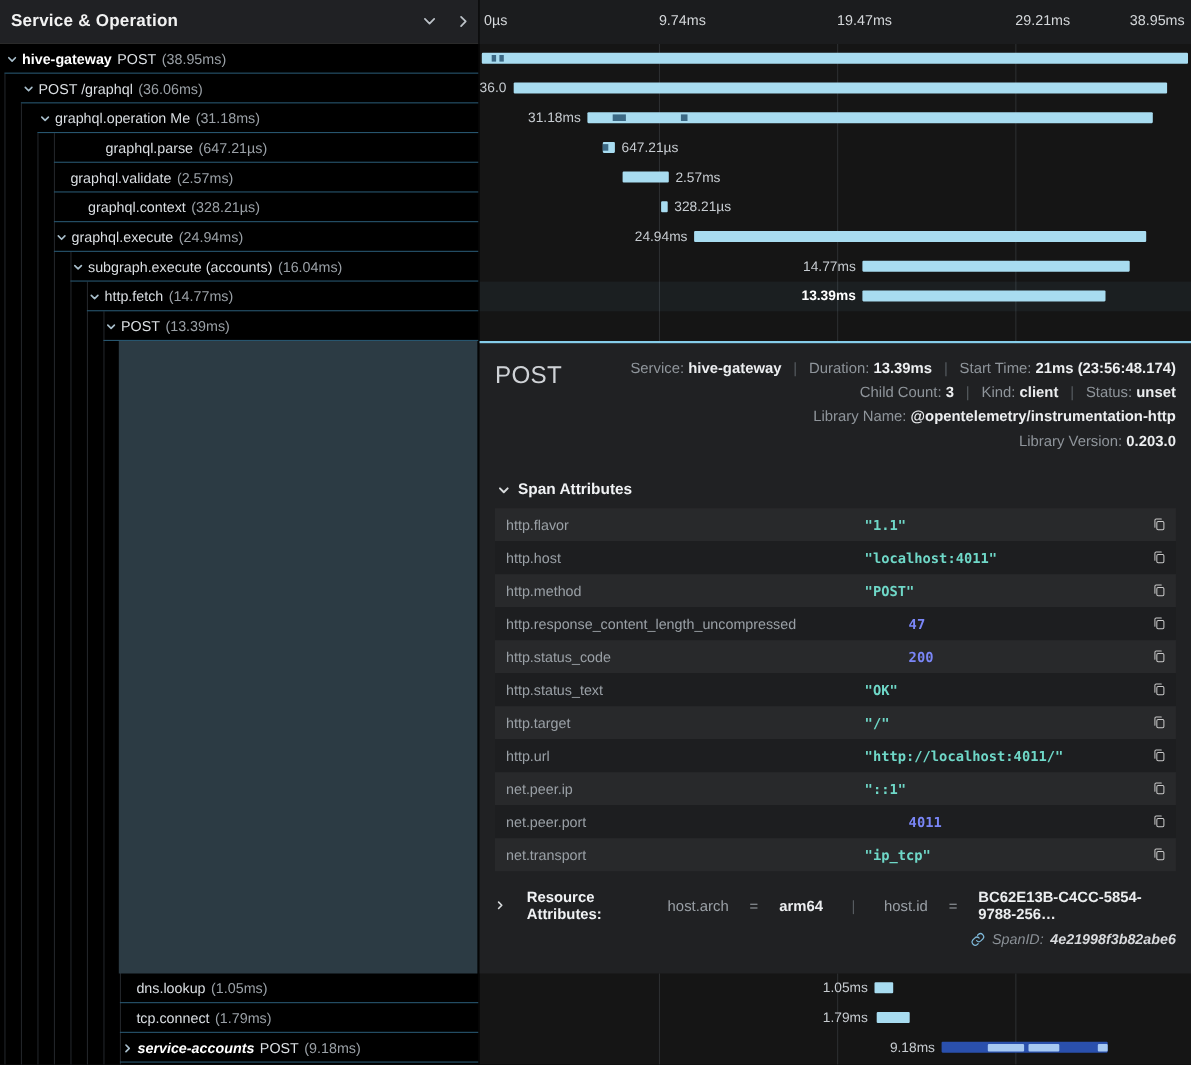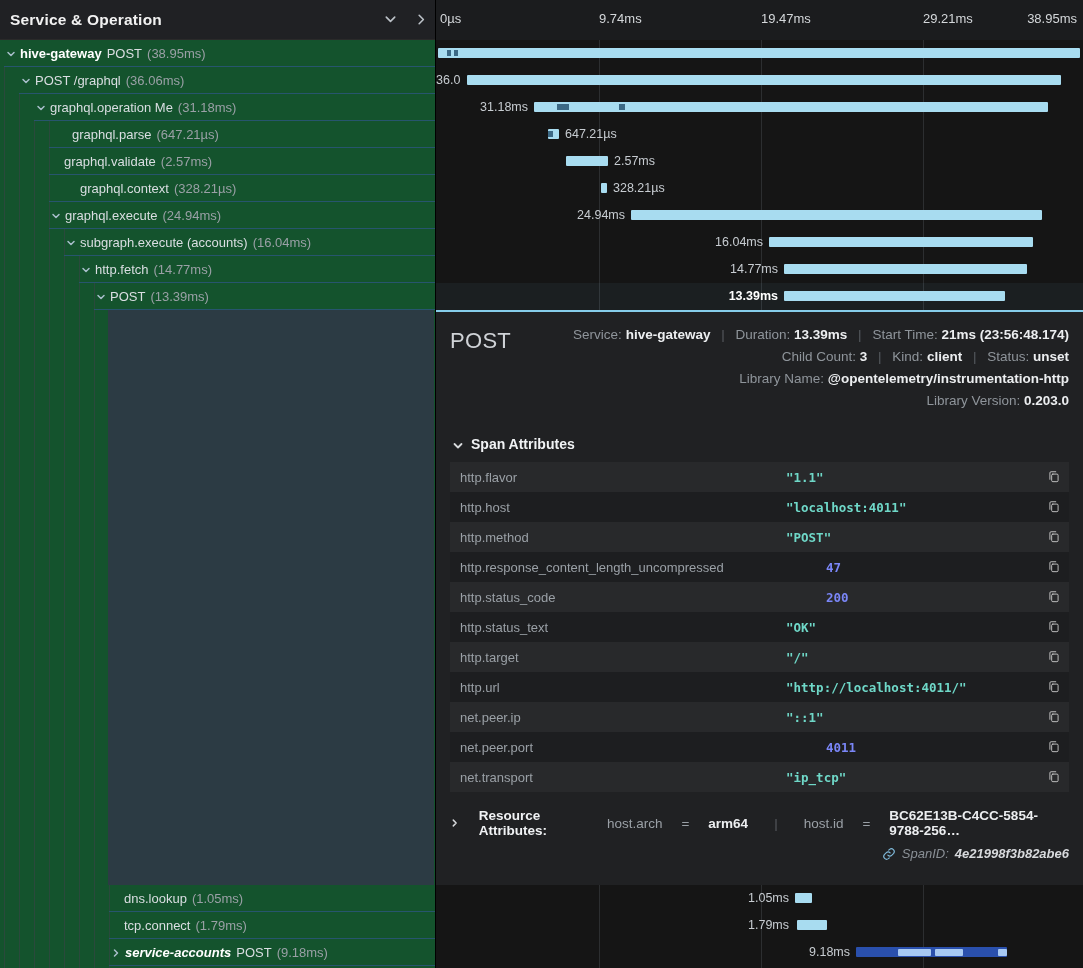--- a/index.html
+++ b/index.html
@@ -1,21 +1,21 @@
 <!DOCTYPE html>
 <html><head>
 <meta charset="utf-8">
 <style>
   * { margin:0; padding:0; box-sizing:border-box; }
   html,body { background:#0b0b0b; }
   .app { position:relative; width:1083px; height:968px; background:#141414; overflow:hidden;
          font-family:"Liberation Sans", sans-serif; color:#ddd; }
 
   
-  .left { position:absolute; left:0; top:0; width:518px; height:968px; background:#14532d; }
+  .left { position:absolute; left:0; top:0; width:518px; height:968px; background:#000000; }
   .left-header { position:relative; height:40px; background:#202124; display:flex; align-items:center;
                  padding:0 10px; border-bottom:1px solid #2a2a2a; }
   .lh-title { flex:1; font-size:15.5px; font-weight:700; color:#f2f2f2; letter-spacing:.2px; }
   .lh-icons { display:flex; gap:13px; margin-right:16px; }
   .icon-btn { width:18px; height:18px; display:flex; align-items:center; justify-content:center; cursor:pointer; }
   .icon-btn svg { width:15px; height:15px; stroke:#bcc2c8; fill:none; stroke-width:1.7; stroke-linecap:round; stroke-linejoin:round; }
   .splitter { position:absolute; right:4px; bottom:3px; display:flex; gap:2px; cursor:col-resize; }
   .splitter i { width:2px; height:12px; background:#9aa0a6; }
 
   .tree { position:relative; height:928px; }
@@ -150,21 +150,21 @@
       </div>
       <div class="trow" style="padding-left:36px">
         <svg class="chev" viewBox="0 0 10 10">
             <polyline points="2,3.5 5,6.5 8,3.5"></polyline>
           </svg>
         <span class="tstrong"></span>
         <span class="tname">graphql.operation Me</span>
         <span class="tdur">(31.18ms)</span>
         <i class="rb" style="left:34px"></i>
       </div>
-      <div class="trow" style="padding-left:72px">
+      <div class="trow" style="padding-left:96px">
         <span class="tstrong"></span>
         <span class="tname">graphql.parse</span>
         <span class="tdur">(647.21µs)</span>
         <i class="rb" style="left:49px"></i>
       </div>
       <div class="trow" style="padding-left:64px">
         <span class="tstrong"></span>
         <span class="tname">graphql.validate</span>
         <span class="tdur">(2.57ms)</span>
         <i class="rb" style="left:49px"></i>
@@ -280,24 +280,20 @@
         <div class="bar" style="left:130px;width:42px"></div>
         <span class="blabel r" style="left:178px">2.57ms</span>
       </div>
       <div class="wrow">
         <div class="bar" style="left:165px;width:6px"></div>
         <span class="blabel r" style="left:177px">328.21µs</span>
       </div>
       <div class="wrow">
         <span class="blabel" style="left:0;width:189px">24.94ms</span>
         <div class="bar" style="left:195px;width:411px"></div>
-      </div>
-      <div class="wrow">
-        <span class="blabel" style="left:0;width:327px">16.04ms</span>
-        <div class="bar" style="left:333px;width:264px"></div>
       </div>
       <div class="wrow">
         <span class="blabel" style="left:0;width:342px">14.77ms</span>
         <div class="bar" style="left:348px;width:243px"></div>
       </div>
       <div class="wrow sel">
         <span class="blabel" style="left:0;width:342px">13.39ms</span>
         <div class="bar" style="left:348px;width:221px"></div>
       </div>
     </div>

